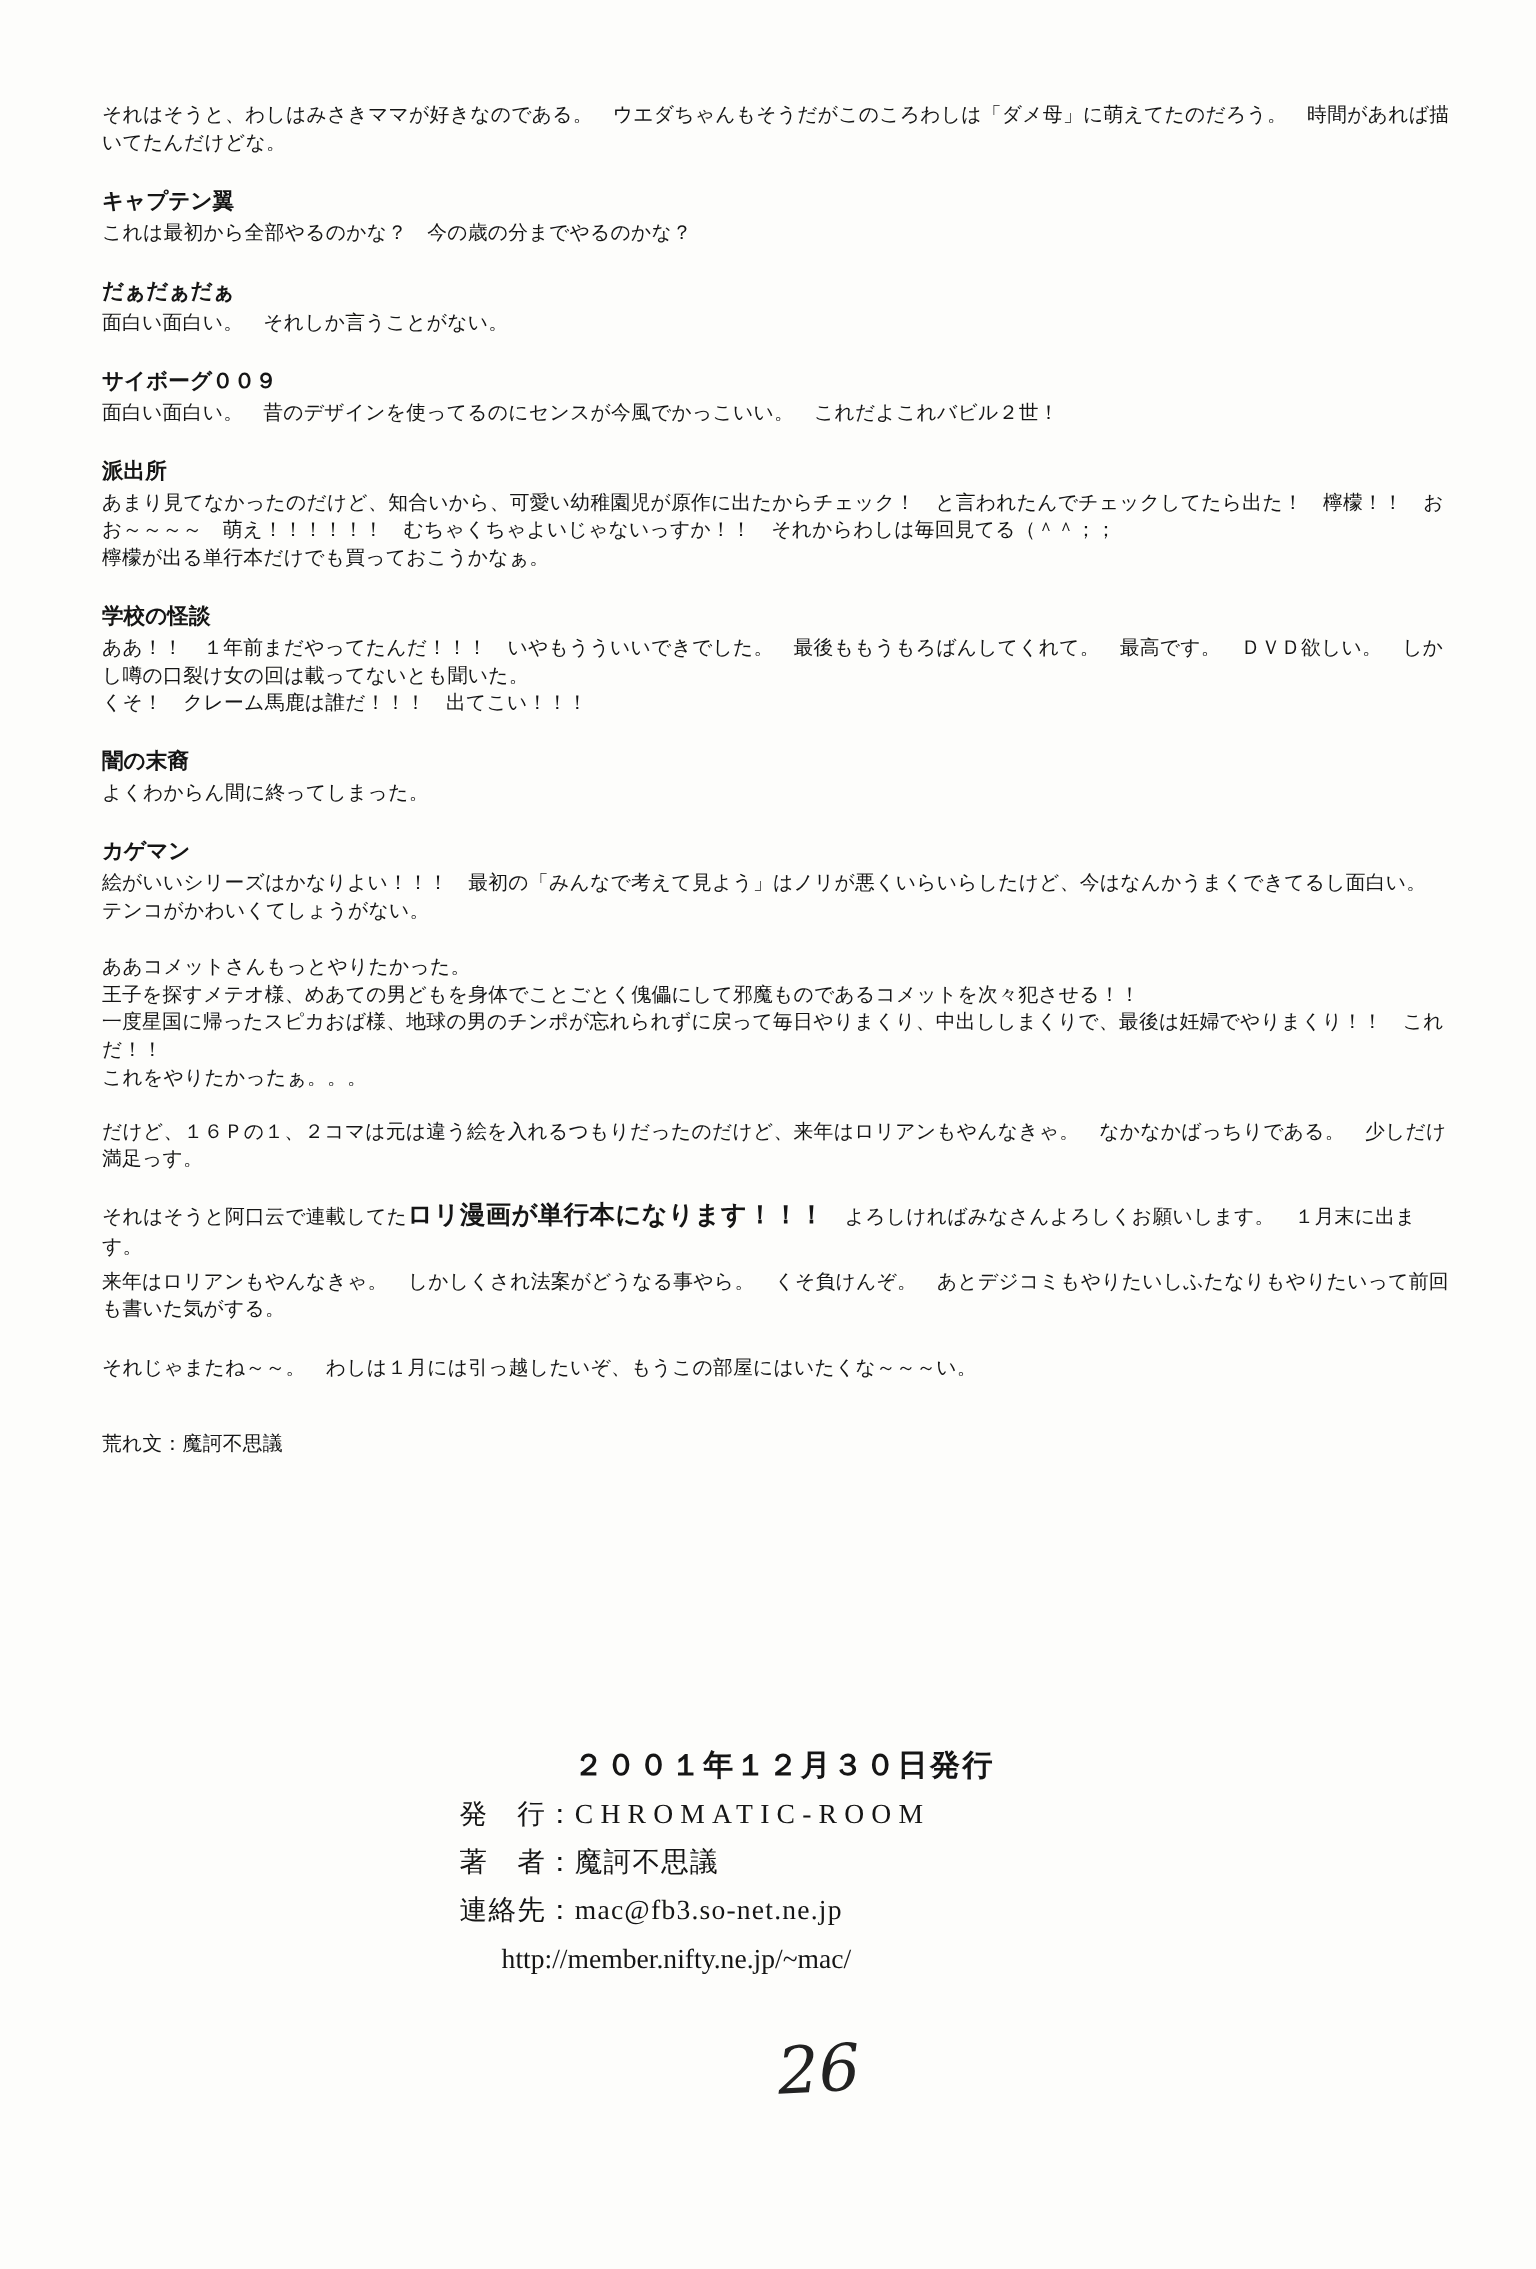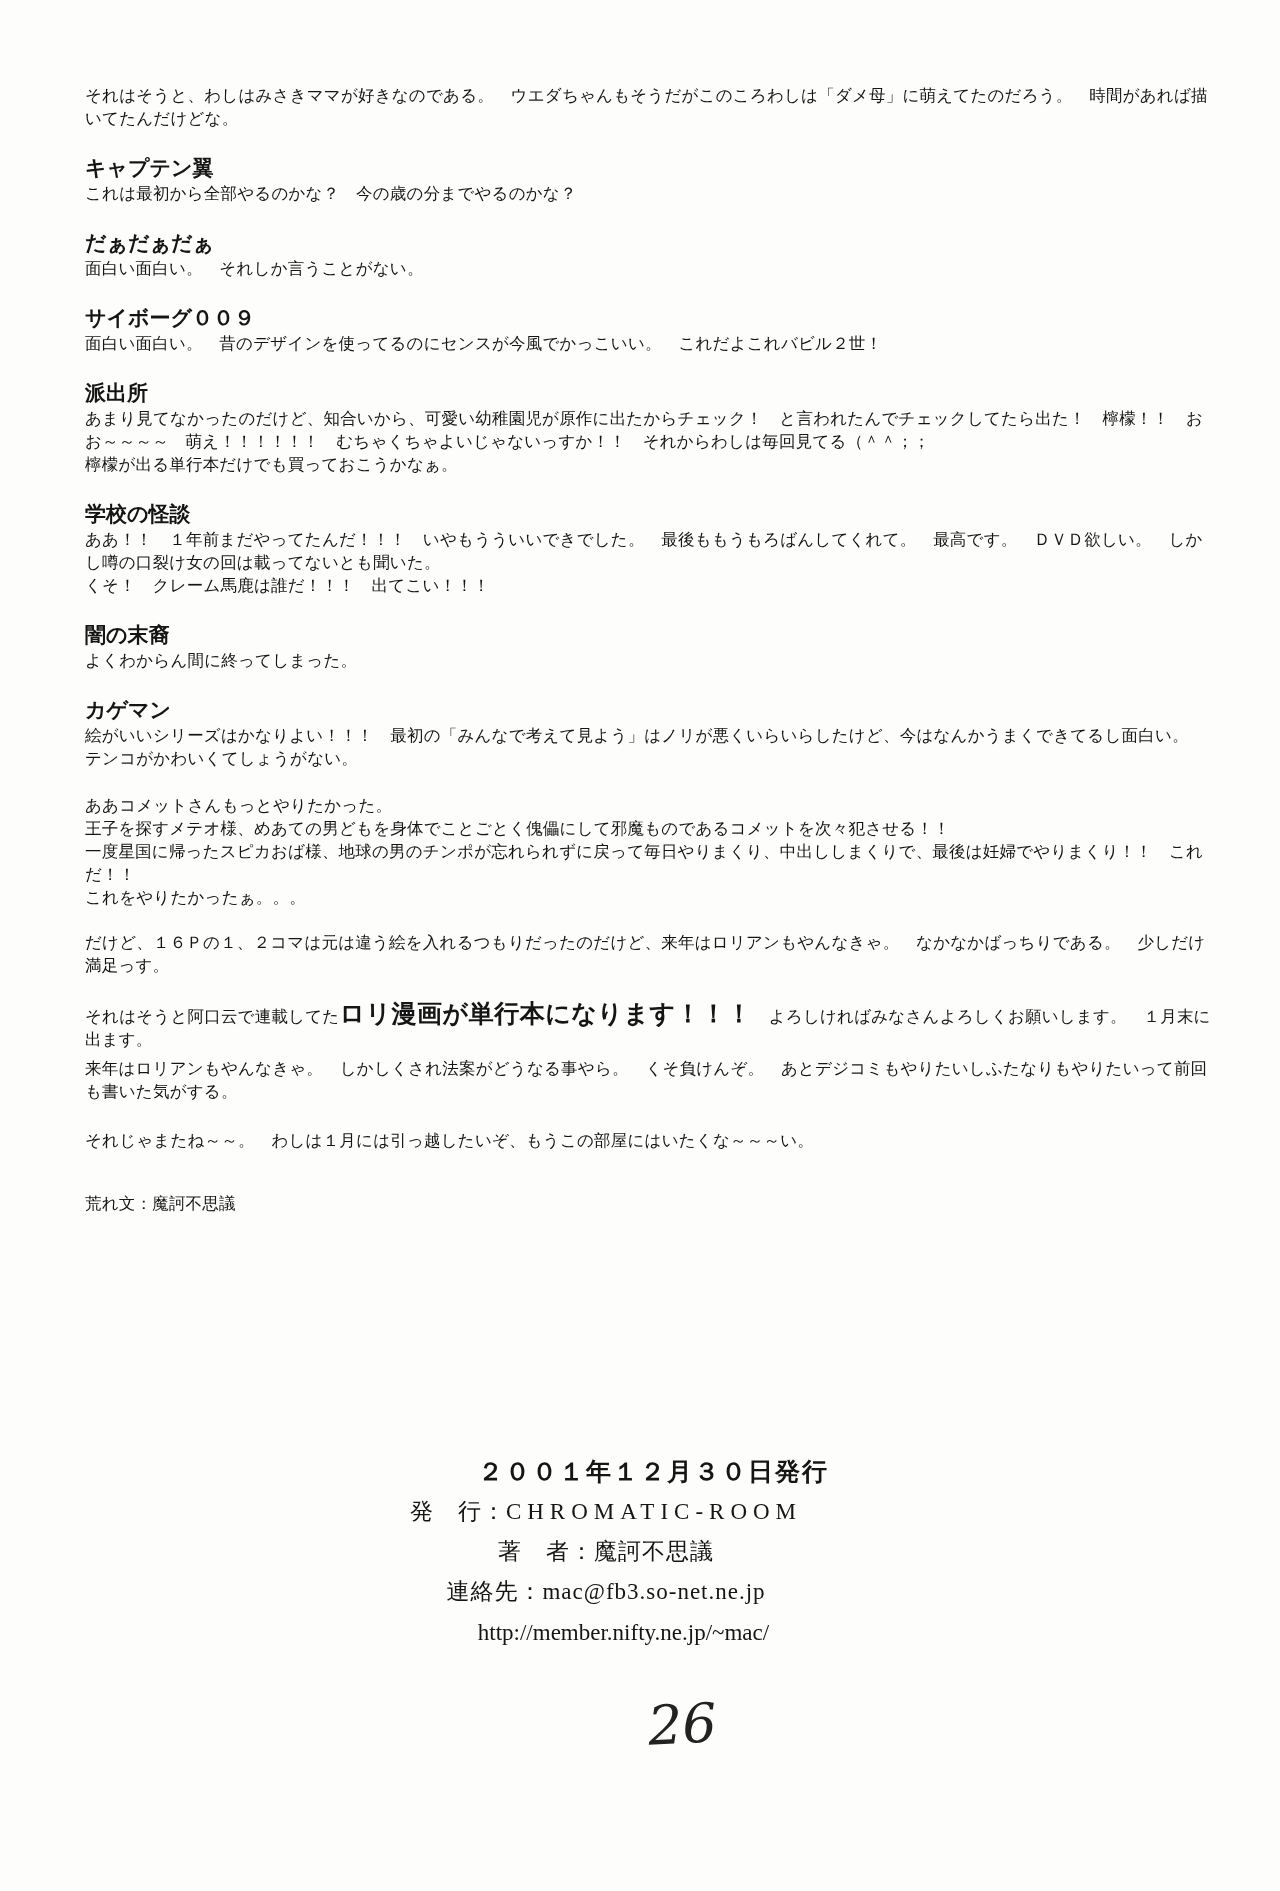--- a/index.html
+++ b/index.html
@@ -18,40 +18,39 @@
   .body{
     font-size:16.5px;line-height:23px;margin:0;
     white-space:pre-line;
     text-align:left;
     letter-spacing:0.2px;
   }
   section{margin-top:26px;}
   .head{
     font-family:"Liberation Sans","DejaVu Sans",sans-serif;
     font-weight:bold;
-    font-size:21px;line-height:23px;
+    font-size:18px;line-height:23px;
     margin:0 0 3px 0;
   }
   .closing-1{margin-top:54px;}
   .closing-2{margin-top:24px;}
   .closing-3{margin-top:22px;}
   .announcement{margin-top:22px;}
   .announcement-big{
     font-family:"Liberation Sans","DejaVu Sans",sans-serif;
     font-weight:bold;
-    font-size:25px;line-height:28px;
+    font-size:21px;line-height:28px;
     letter-spacing:0.5px;
   }
   .followup{margin-top:6px;}
   .farewell{margin-top:26px;}
   .credit{margin-top:40px;}
   .colophon{
     position:absolute;left:383px;top:1456px;
     font-size:23px;
-    text-align:center;
   }
   .colophon-date{
     font-family:"Liberation Sans","DejaVu Sans",sans-serif;
     font-weight:bold;
     font-size:25px;line-height:30px;
     letter-spacing:2px;
     margin-left:95px;
   }
   .colophon-line{margin-top:11px;line-height:29px;letter-spacing:1px;}
   .latin-spaced{letter-spacing:6px;}

